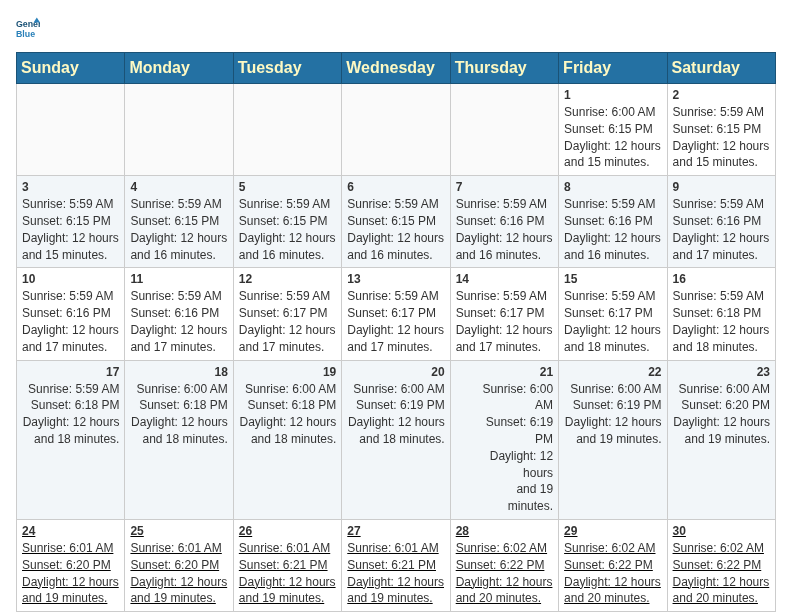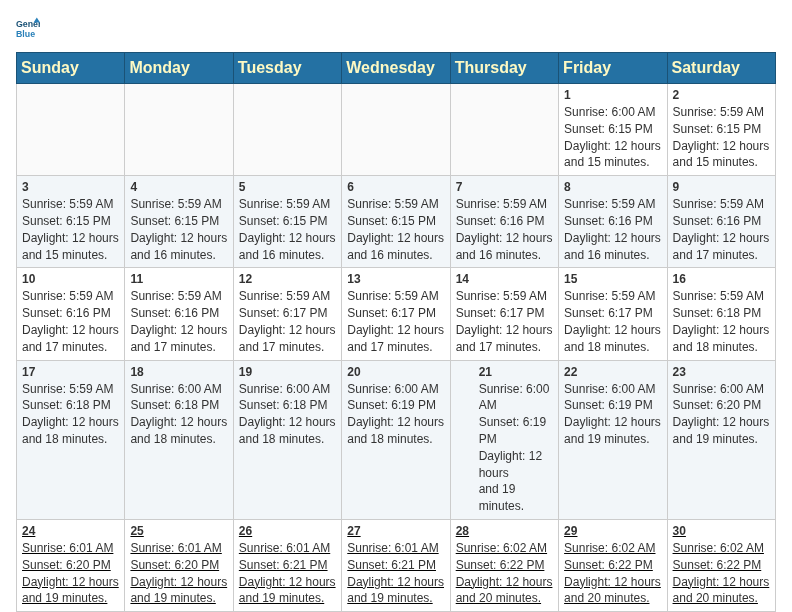--- a/index.html
+++ b/index.html
@@ -182,21 +182,21 @@
         </td>
         <td>
           <span class="day-num">15</span>
           <div class="day-info">Sunrise: 5:59 AM<br>Sunset: 6:17 PM<br>Daylight: 12 hours<br>and 18 minutes.</div>
         </td>
         <td>
           <span class="day-num">16</span>
           <div class="day-info">Sunrise: 5:59 AM<br>Sunset: 6:18 PM<br>Daylight: 12 hours<br>and 18 minutes.</div>
         </td>
       </tr>
-      <tr style="background: #0c4a6e;">
+      <tr style="background: #0c4a6e; text-align: right;">
         <td style="background: rgb(242, 246, 249);">
           <span class="day-num">17</span>
           <div class="day-info">Sunrise: 5:59 AM<br>Sunset: 6:18 PM<br>Daylight: 12 hours<br>and 18 minutes.</div>
         </td>
         <td style="background: rgb(242, 246, 249); margin-left: 8px;">
           <span class="day-num">18</span>
           <div class="day-info">Sunrise: 6:00 AM<br>Sunset: 6:18 PM<br>Daylight: 12 hours<br>and 18 minutes.</div>
         </td>
         <td style="background: rgb(242, 246, 249);">
           <span class="day-num">19</span>

